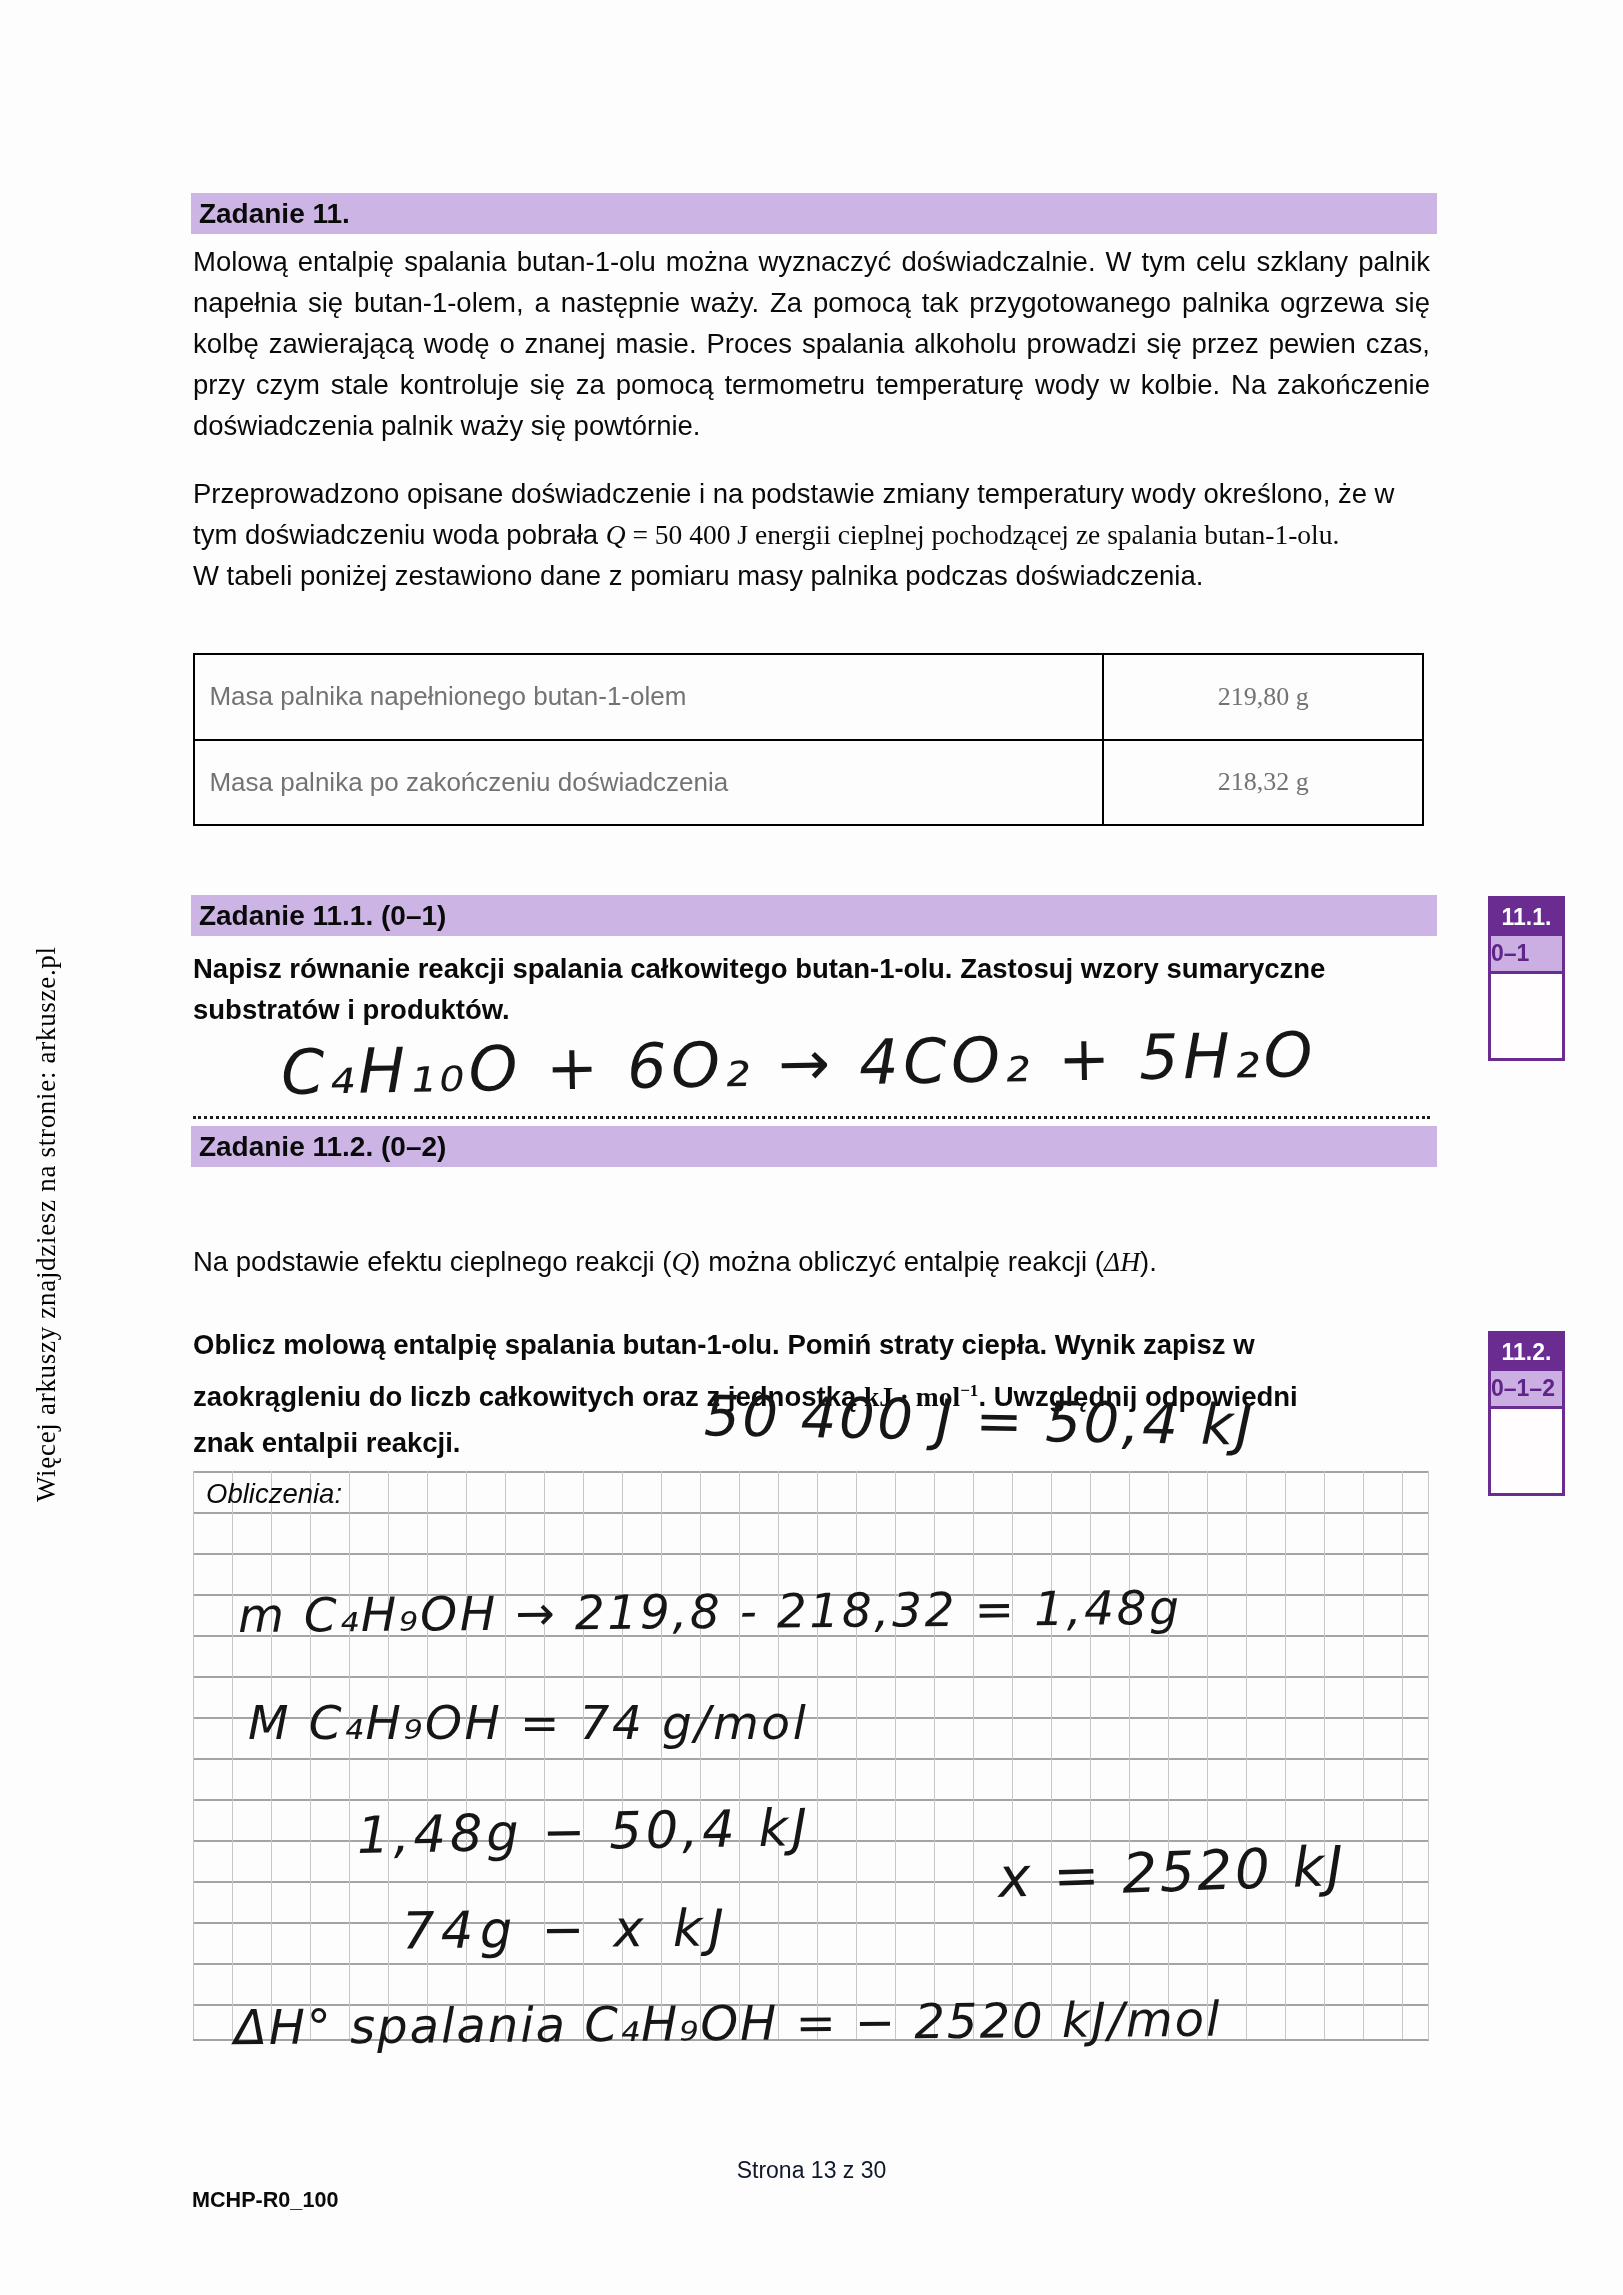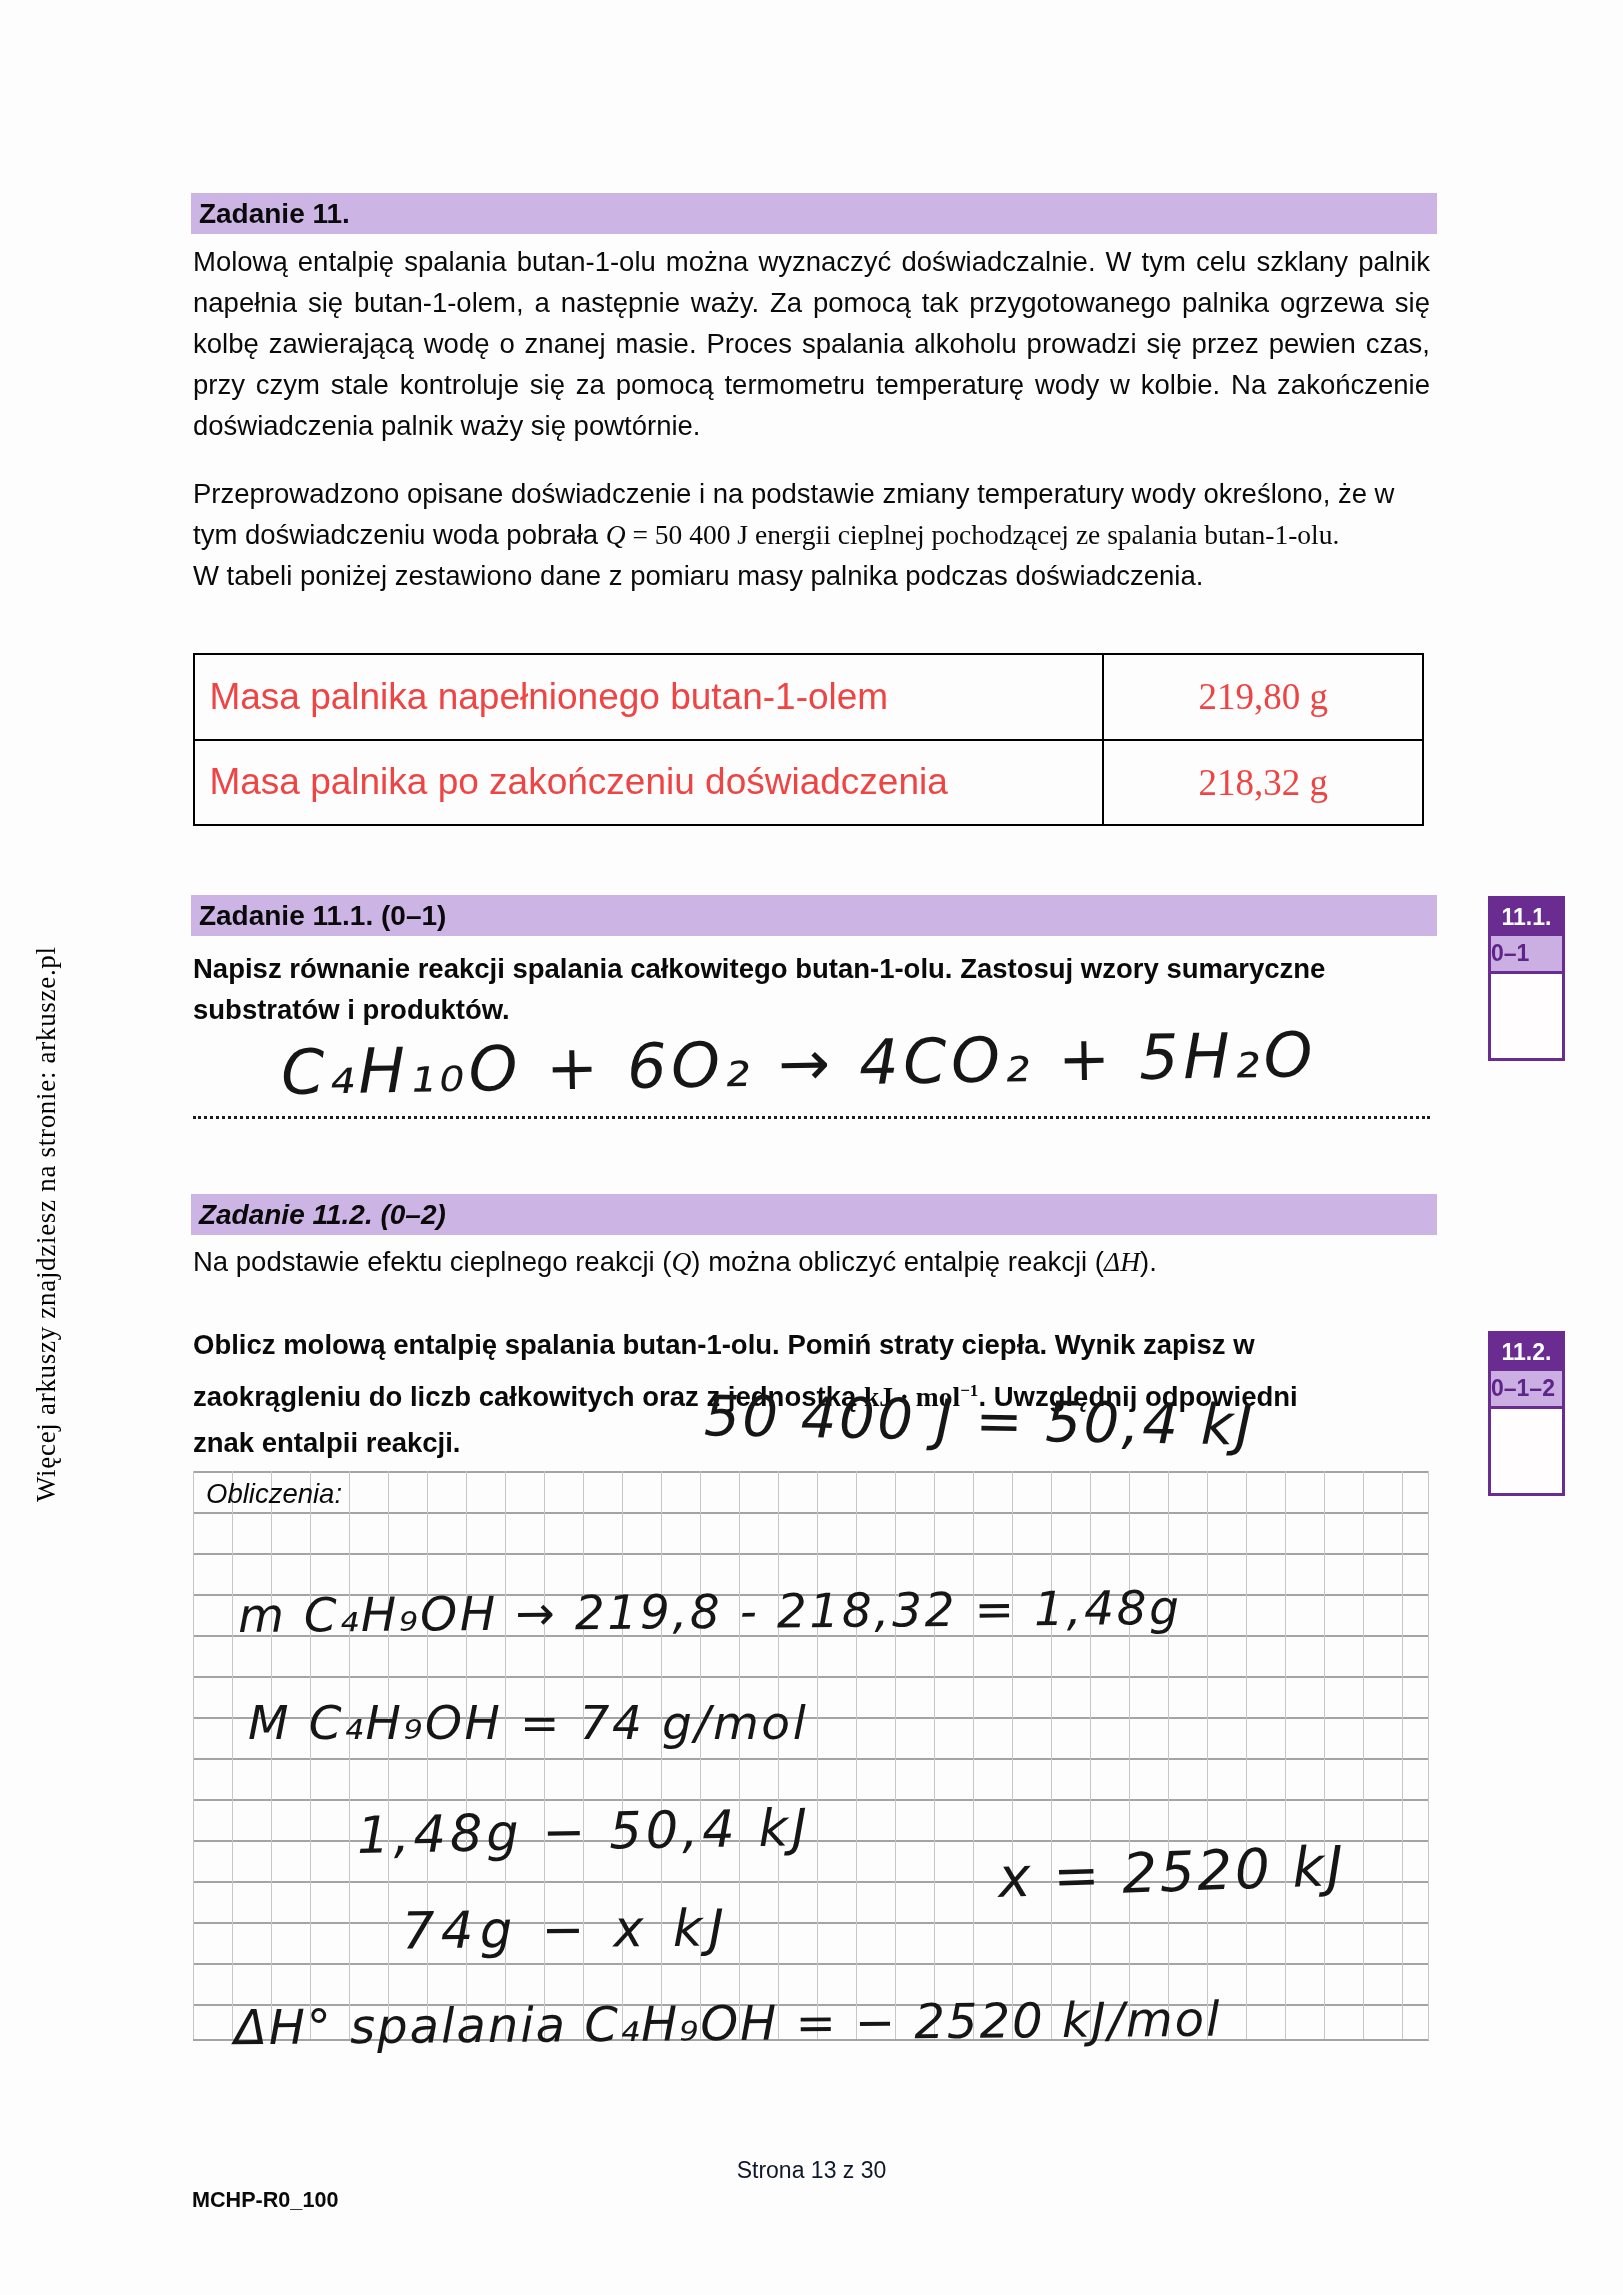--- a/index.html
+++ b/index.html
@@ -34,21 +34,21 @@
   .math-var { font-family:"Liberation Serif", serif; font-style:italic; }
   .math-serif { font-family:"Liberation Serif", serif; font-style:normal; }
   .math-serif sup { font-size:0.62em; }
 
   
   .mass-table {
     position:absolute; left:193px; top:653px; width:1231px; height:173px;
     border-collapse:collapse; table-layout:fixed;
   }
   .mass-table td {
-    border:2px solid #000; font-size:37px; color:#ef4444;
+    border:2px solid #000; font-size:26px; color:#737373;
     padding:0 0 0 14.4px; vertical-align:middle;
   }
   .mass-table td.val {
     font-family:"Liberation Serif", serif; text-align:center; padding:0;
   }
   .col-label { width:893px; }
 
   
   .dotted-line {
     position:absolute; left:193px; top:1085px; width:1237px; height:31px;
@@ -139,21 +139,21 @@
 
   <div class="dotted-line"></div>
   <div class="hw" style="left:281px; top:1033px; font-size:62px; letter-spacing:4.6px; transform:rotate(-1deg);">C₄H₁₀O + 6O₂ → 4CO₂ + 5H₂O</div>
 
   <div class="score-box" style="top:896px;">
     <div class="sb-id">11.1.</div>
     <div class="sb-scale">0–1</div>
     <div class="sb-empty"></div>
   </div>
 
-  <div class="band" style="top:1194px;font-style:italic;">
+  <div class="band" style="top:1126px;">
     <span>Zadanie 11.2. (0–2)</span>
   </div>
 
   <div class="para" style="top:1241px;"><span>Na podstawie efektu cieplnego reakcji (</span><span class="math-var">Q</span><span>) można obliczyć entalpię reakcji (</span><span class="math-var">ΔH</span><span>).</span></div>
 
   <div class="para bold" style="top:1322px; line-height:46px; width:1172px;"><span>Oblicz molową entalpię spalania butan-1-olu. Pomiń straty ciepła. Wynik zapisz w zaokrągleniu do liczb całkowitych oraz z jednostką </span><span class="math-serif" style="font-weight:bold;"><span>kJ · mol</span><sup>−1</sup></span><span>. Uwzględnij odpowiedni znak entalpii reakcji.</span></div>
 
   <div class="hw" style="left:704px; top:1393px; font-size:56px; letter-spacing:2.6px; transform:rotate(1deg);">50 400 J = 50,4 kJ</div>
 
   <div class="score-box" style="top:1331px;">

